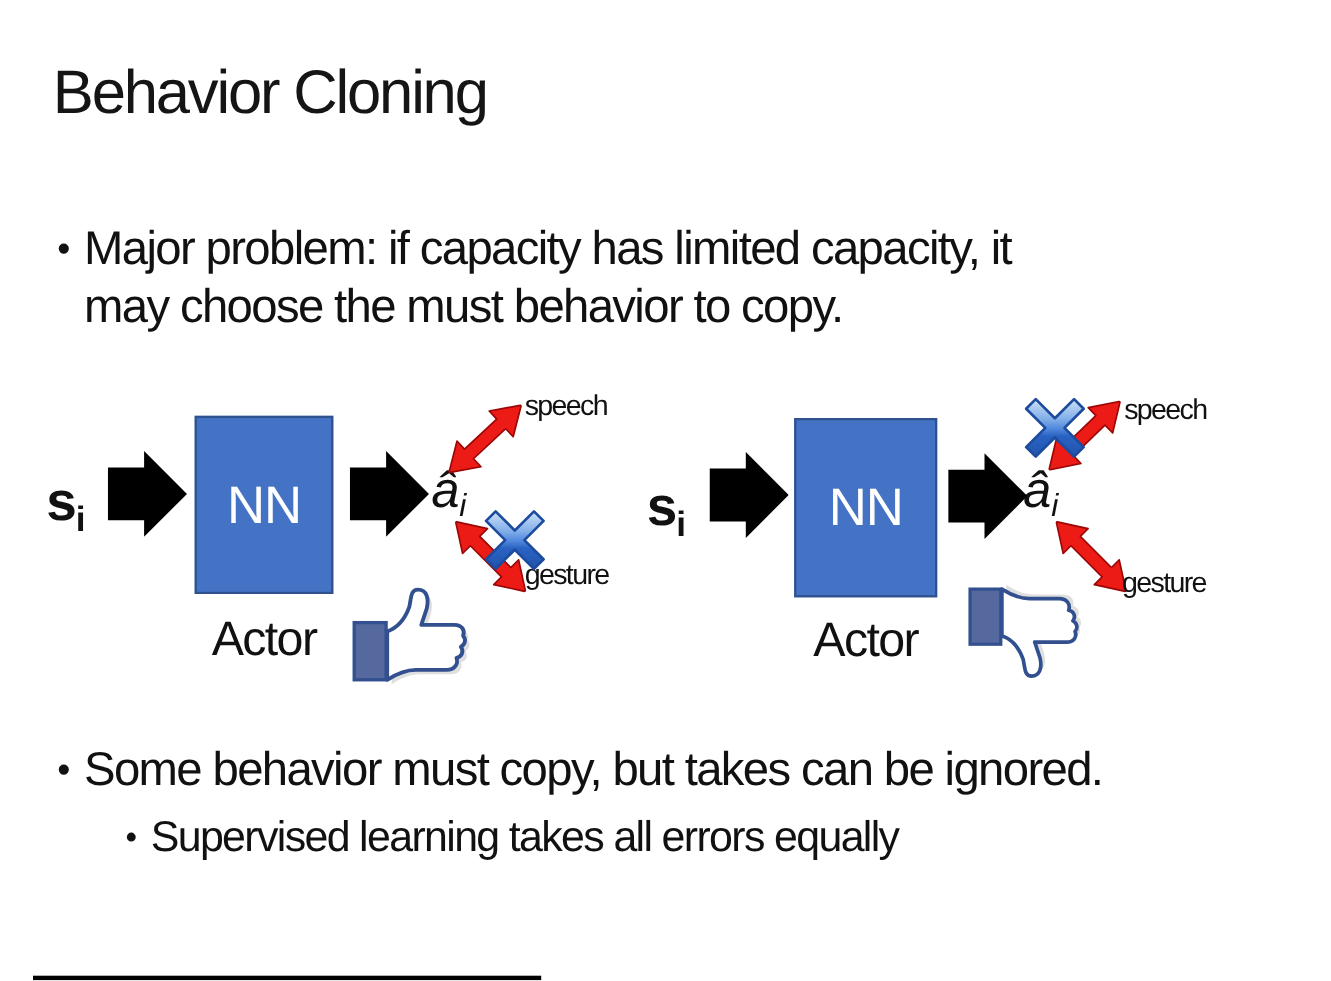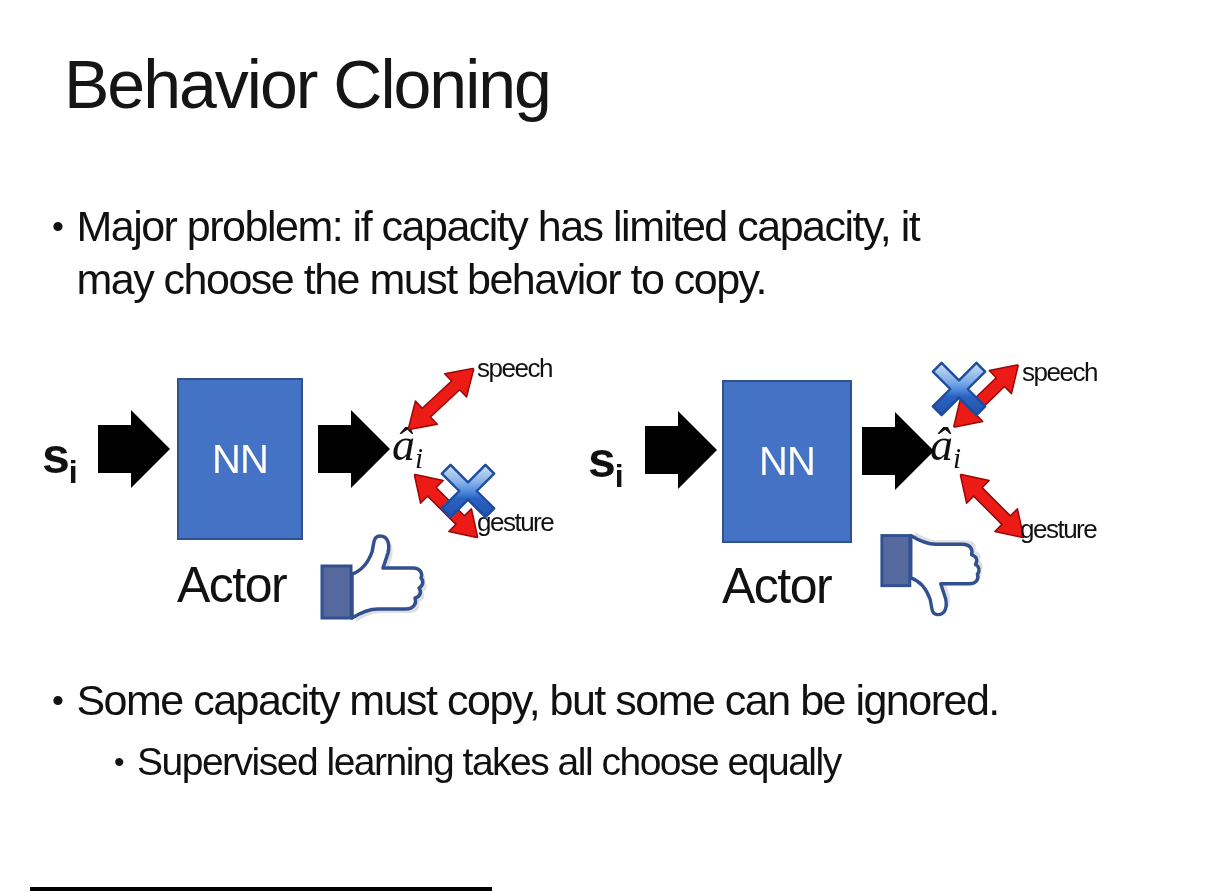--- a/index.html
+++ b/index.html
@@ -2,43 +2,43 @@
 <html style="--text: #111111; --blue-box: #4472C4; --blue-box-border: #2F528F; --red: #EC1B16; --red-dark: #9B0606; --navy: #32508F; --cuff: #56699F; --x-light: #E3EFFB; --x-mid: #7FACE8; --x-deep: #2A62C2; --shadow: #D9D9D9;"><head>
 <meta charset="utf-8">
 <style>
   html,body{margin:0;padding:0;background:#e9e9e9;}
   #slide{
     position:relative;width:1210px;height:892px;background:#ffffff;
     overflow:hidden;font-family:"Liberation Sans",sans-serif;color:var(--text,#111);
   }
   .abs{position:absolute;}
   #title{
-    left:64px;top:44px;font-size:68px;line-height:80px;letter-spacing:-2px;
+    left:48px;top:44px;font-size:56px;line-height:80px;letter-spacing:-2px;
     font-weight:400;color:#151515;white-space:nowrap;
   }
   .bullet{display:flex;align-items:flex-start;}
   .bullet .dot{flex:0 0 auto;}
   .b1{left:52px;top:200px;width:1060px;font-size:43px;line-height:53px;letter-spacing:-1.5px;}
   .b1 .dot{font-size:34px;line-height:53px;margin-right:14px;}
   .b2{left:52px;top:674px;width:1120px;font-size:43px;line-height:52px;letter-spacing:-1.5px;}
   .b2 .dot{font-size:34px;line-height:52px;margin-right:14px;}
   .b3{left:114px;top:738px;width:1040px;font-size:39px;line-height:48px;letter-spacing:-1.5px;}
   .b3 .dot{font-size:30px;line-height:48px;margin-right:14px;}
 
   .statevar{font-size:50px;line-height:52px;letter-spacing:-1px;white-space:nowrap;font-weight:bold;}
   .statevar sub{font-size:32px;vertical-align:-10px;line-height:0;}
-  .actionvar{font-family:Liberation Serif, serif;font-style:italic;font-size:46px;line-height:50px;white-space:nowrap;}
+  .actionvar{font-family:Liberation Sans, sans-serif;font-style:italic;font-size:46px;line-height:50px;white-space:nowrap;}
   .actionvar sub{font-size:29px;vertical-align:-8px;line-height:0;}
 
   .nnbox{
     background:var(--blue-box,#4472C4);border:2px solid var(--blue-box-border,#2F528F);
     box-sizing:border-box;display:flex;align-items:center;justify-content:center;
-    color:#fff;font-size:40px;letter-spacing:-1px;
+    color:#fff;font-size:48px;letter-spacing:-1px;
   }
-  .actor{font-size:50px;letter-spacing:-1.5px;text-align:left;}
+  .actor{font-size:44px;letter-spacing:-1.5px;text-align:center;}
   .branchlabel{font-size:26px;letter-spacing:-1.5px;white-space:nowrap;z-index:3;}
   .redarrow{z-index:2;}
   .xmark{z-index:4;}
   .blackarrow{z-index:1;}
   .thumb{z-index:1;}
   #next-slide-line{left:30px;top:887px;width:462px;height:4px;background:#000;}
 </style>
 </head>
 <body>
 
@@ -145,23 +145,23 @@
       <g transform="matrix(1,0,0,-1,0,98)">
         <path d="M38,96 L38,52 C47,49 54,41 58,30 C60,22 59,14 66,14 C74,14 76,22 74,31 L69,46 L99,46 C106,46 109,51 107,56 C110,59 109,64 105,66 C108,70 106,75 101,76 C103,82 99,87 92,87 L64,87 C54,87 46,91 38,96 Z" fill="var(--shadow)" stroke="none" opacity="0.85"></path>
         <rect x="4" y="40" width="29" height="52" fill="var(--cuff)" stroke="var(--navy)" stroke-width="3"></rect>
         <path d="M34,92 L34,48 C43,45 50,37 54,26 C56,18 55,10 62,10 C70,10 72,18 70,27 L65,42 L95,42 C102,42 105,47 103,52 C106,55 105,60 101,62 C104,66 102,71 97,72 C99,78 95,83 88,83 L60,83 C50,83 42,87 34,92 Z" fill="#fff" stroke="var(--navy)" stroke-width="3.5" stroke-linejoin="round"></path>
       </g>
     </svg>
   </div>
 
   <div class="abs bullet b2">
     <span class="dot">•</span>
-    <div>Some capacity must copy, but some can be ignored.</div>
+    <div>Some behavior must copy, but takes can be ignored.</div>
   </div>
 
   <div class="abs bullet b3">
     <span class="dot">•</span>
-    <div>Supervised learning takes all choose equally</div>
+    <div>Supervised learning takes all errors equally</div>
   </div>
 
   <div id="next-slide-line" class="abs"></div>
 
 </div>
 
 </body></html>

